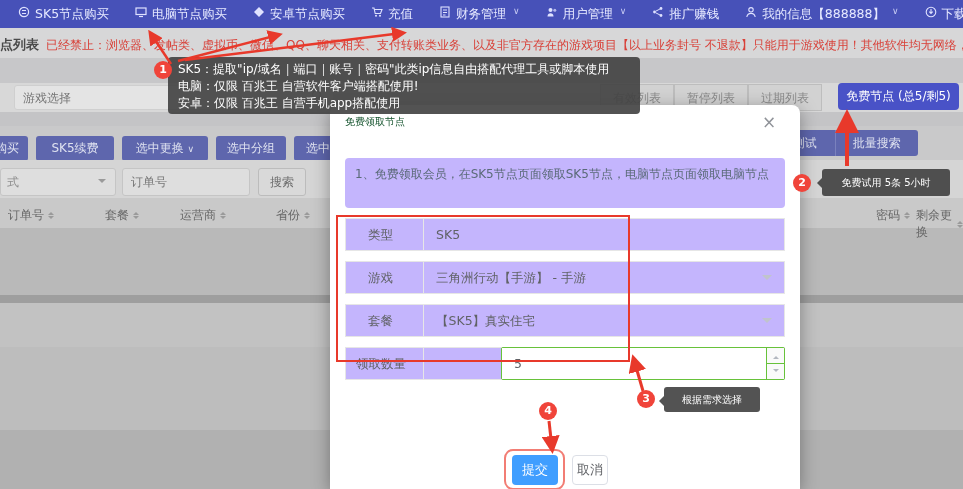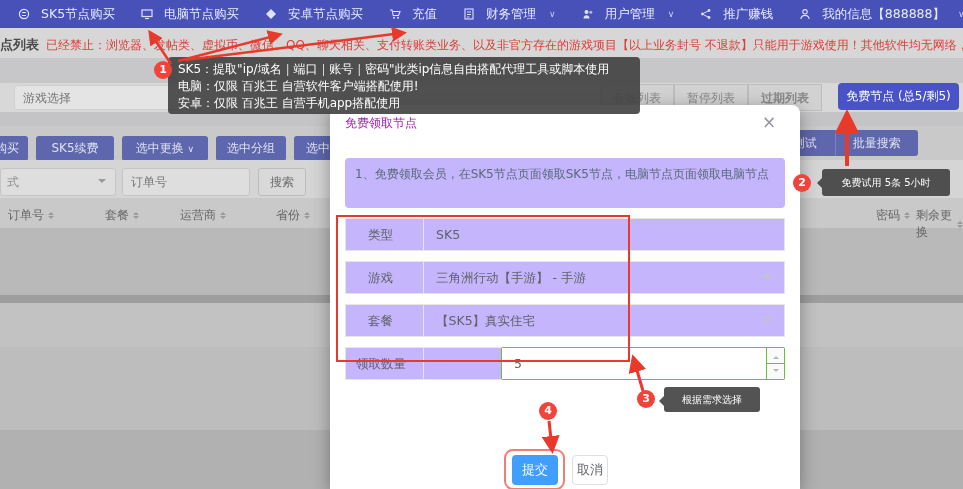--- a/index.html
+++ b/index.html
@@ -6,21 +6,21 @@
   html,body { background:#888; }
   #screen {
     position:relative; width:963px; height:489px; overflow:hidden;
     font-family:"DejaVu Sans","Liberation Sans",sans-serif;
     background:#bcbcbc; font-size:12px;
   }
   .abs { position:absolute; }
 
   
   #nav { left:0; top:0; width:963px; height:28px; background:#4751b8; display:flex; align-items:center; padding-left:18px; gap:26px; white-space:nowrap; z-index:2; }
-  .nav-item { color:#e6e9ff; font-size:12.5px; display:flex; align-items:center; gap:11px; cursor:pointer; }
+  .nav-item { color:#e6e9ff; font-size:12.5px; display:flex; align-items:flex-start; gap:5px; cursor:pointer; }
   .nav-caret { font-size:9px; color:#c9cdf5; margin-left:2px; }
   .nav-ic { width:12px; height:12px; display:inline-block; }
 
   
   .band { left:0; width:963px; z-index:1; }
 
   #warn-row { top:28px; height:30px; background:#d7d7d8; display:flex; align-items:center; }
   #warn-label { position:absolute; left:-13px; top:8px; color:#4a4a4a; font-weight:bold; font-size:13px; }
   #warn-text { position:absolute; left:46px; top:9px; color:#d84038; font-size:12px; white-space:nowrap; }
 
@@ -48,21 +48,21 @@
   .th { position:absolute; top:9px; color:#666; font-size:12px; display:flex; align-items:center; gap:4px; }
   .sort { display:inline-flex; flex-direction:column; gap:1px; }
   .sort i { width:0; height:0; border:3px solid transparent; display:block; }
   .sort .up { border-bottom-color:#9a9a9a; }
   .sort .dn { border-top-color:#9a9a9a; }
 
   .grey-band { left:0; width:963px; z-index:1; }
 
   
   #modal { left:330px; top:105px; width:470px; height:384px; background:#fff; border-radius:8px 8px 0 0; box-shadow:0 4px 18px rgba(0,0,0,.35); z-index:5; }
-  #modal-title { position:absolute; left:15px; top:10px; font-size:12px; color:#a21caf; }
+  #modal-title { position:absolute; left:15px; top:10px; font-size:10px; color:#14532d; }
   #modal-close { position:absolute; left:428px; top:6px; width:22px; height:22px; color:#909399; font-size:17px; line-height:22px; text-align:center; cursor:pointer; }
   #notice { position:absolute; left:15px; top:53px; width:440px; height:50px; background:#c4b5fd; border-radius:4px; padding:7px 10px; color:#5a6a78; font-size:12px; line-height:18px; }
   .frow { position:absolute; left:15px; width:440px; height:33px; border:1px solid #e6e6e6; background:#c4b5fd; display:flex; }
   .flabel { width:78px; border-right:1px solid #e6e6e6; color:#606266; font-size:12.5px; line-height:31px; padding-left:22px; }
   .fvalue { flex:1; color:#606266; font-size:12.5px; line-height:31px; padding-left:12px; position:relative; }
   .sel-caret { position:absolute; right:12px; top:13px; width:0; height:0; border:5px solid transparent; border-top-color:#c0c4cc; }
   #qty-box { position:absolute; left:77px; top:-1px; right:-1px; bottom:-1px; border:1px solid #67c23a; border-radius:2px; display:flex; }
   #qty-input { flex:1; border:none; outline:none; padding-left:12px; font-size:12.5px; color:#606266; font-family:inherit; background:#fff; }
   #qty-spin { width:18px; border-left:1px solid #67c23a; display:flex; flex-direction:column; }
   .spin-half { flex:1; display:flex; align-items:center; justify-content:center; cursor:pointer; background:#fafafa; }
@@ -170,21 +170,21 @@
   <div class="abs band" id="warn-row">
     <span id="warn-label">节点列表</span>
     <span id="warn-text">已经禁止：浏览器、发帖类、虚拟币、微信、QQ、聊天相关、支付转账类业务、以及非官方存在的游戏项目【以上业务封号 不退款】只能用于游戏使用！其他软件均无网络，无法加速</span>
   </div>
 
   <div class="abs band" id="toolbar-row">
     <input id="game-input" placeholder="游戏选择" style="">
     <span class="mag"></span>
     <span class="tab" style="left:600px;width:74px;">有效列表</span>
     <span class="tab" style="left:674px;width:74px;">暂停列表</span>
-    <span class="tab" style="left:748px;width:74px;font-weight:bold;">过期列表</span>
+    <span class="tab" style="left:748px;width:74px;">过期列表</span>
     <button id="free-btn">免费节点 (总5/剩5)</button>
   </div>
 
   <div class="abs band" id="actions-row">
     <button class="act-btn" style="left:-38px;width:66px;">SK5购买</button>
     <button class="act-btn" style="left:36px;width:78px;">SK5续费</button>
     <button class="act-btn" style="left:122px;width:86px;"><span>选中更换</span> <span style="font-size:9px;">∨</span></button>
     <button class="act-btn" style="left:216px;width:70px;">选中分组</button>
     <button class="act-btn" style="left:294px;width:72px;">选中变更</button>
     <div id="right-tabs">

